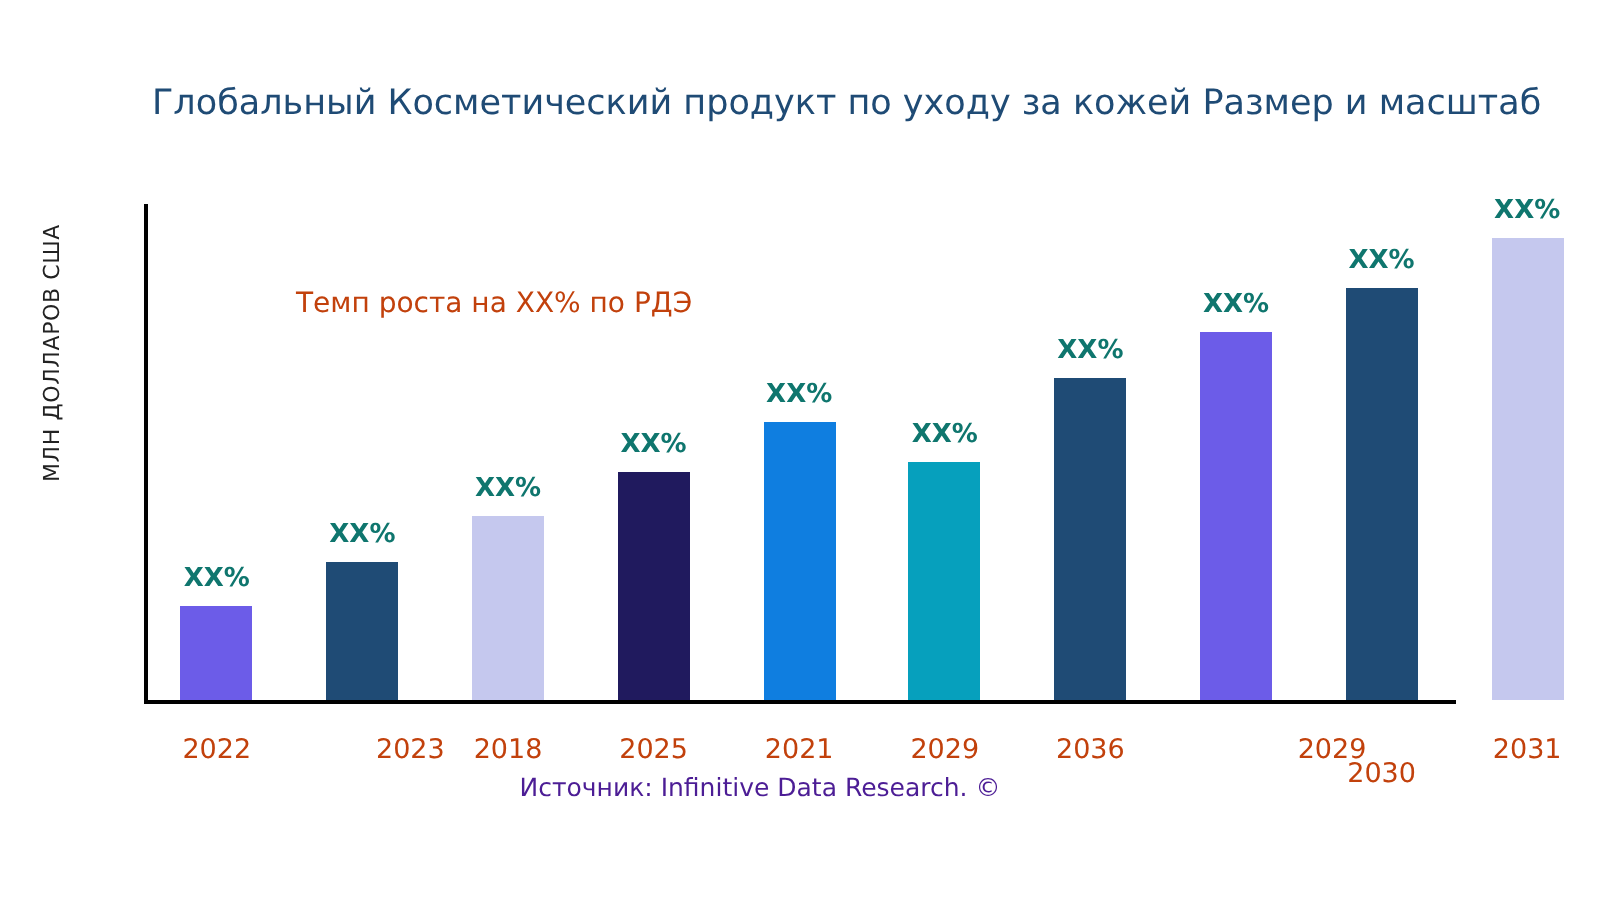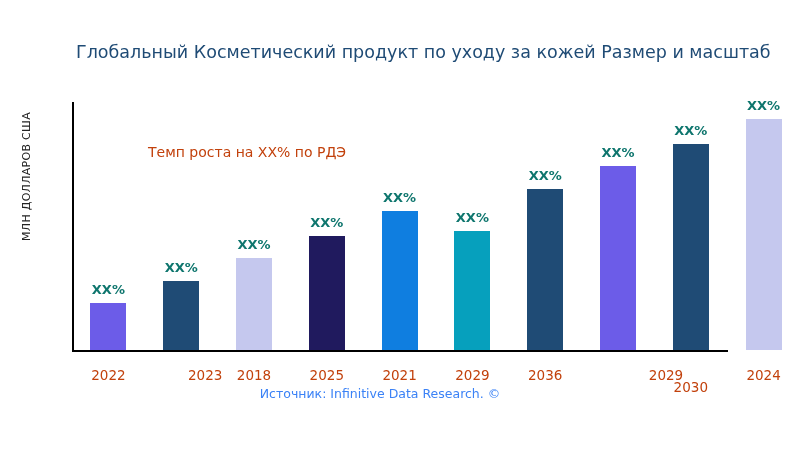--- a/index.html
+++ b/index.html
@@ -127,21 +127,21 @@
   }
 
   
   #source-note {
     position: absolute;
     left: 0px;
     top: 386px;
     width: 760px;
     text-align: center;
     font-size: 12.5px;
-    color: #3b82f6;
+    color: #4c1d95;
     white-space: nowrap;
   }
 </style>
 </head>
 <body>
 
 <div id="figure">
 
   <div id="chart-title">Глобальный Косметический продукт по уходу за кожей Размер и масштаб</div>
 
@@ -199,20 +199,20 @@
   <div id="ticks-layer">
       <div class="tick-label" style="left: 108.4px;">2022</div>
       <div class="tick-label" style="left: 181.2px; margin-left: 24px;">2023</div>
       <div class="tick-label" style="left: 254px;">2018</div>
       <div class="tick-label" style="left: 326.8px;">2025</div>
       <div class="tick-label" style="left: 399.6px;">2021</div>
       <div class="tick-label" style="left: 472.4px;">2029</div>
       <div class="tick-label" style="left: 545.2px;">2036</div>
       <div class="tick-label" style="left: 618px; margin-left: 48px;">2029</div>
       <div class="tick-label" style="left: 690.8px; margin-top: 12px;">2030</div>
-      <div class="tick-label" style="left: 763.6px;">2024</div>
+      <div class="tick-label" style="left: 763.6px;">2031</div>
     </div>
 
   <div id="growth-annotation">Темп роста на XX% по РДЭ</div>
 
   <div id="source-note">Источник: Infinitive Data Research. ©</div>
 
 </div>
 
 </body></html>

